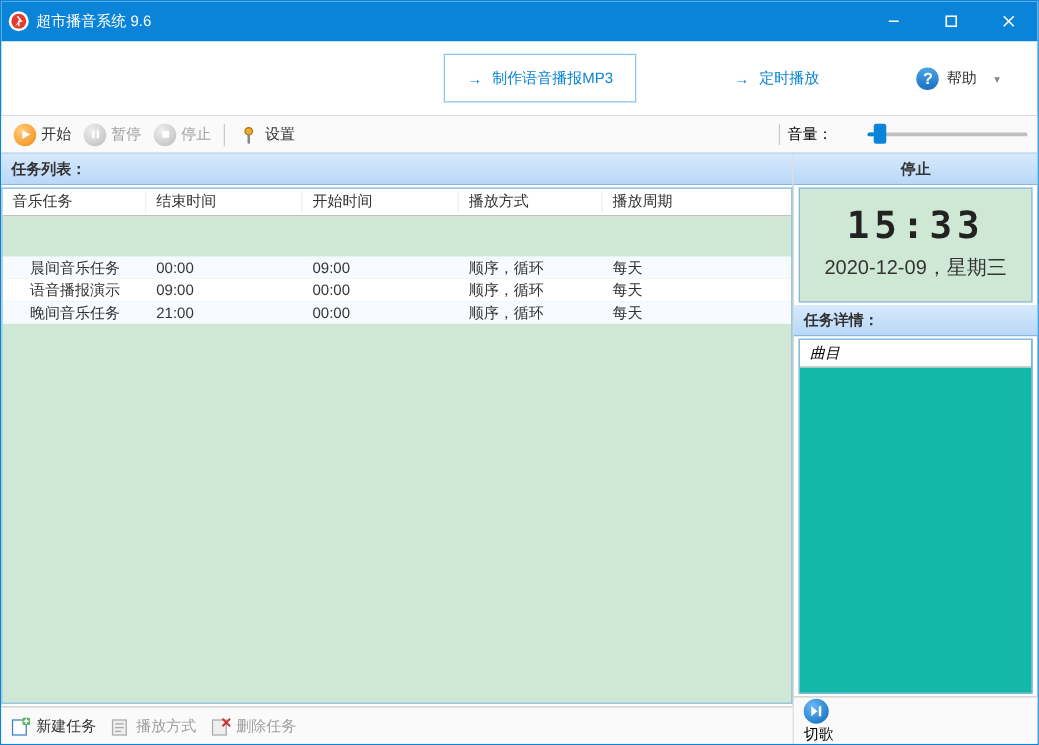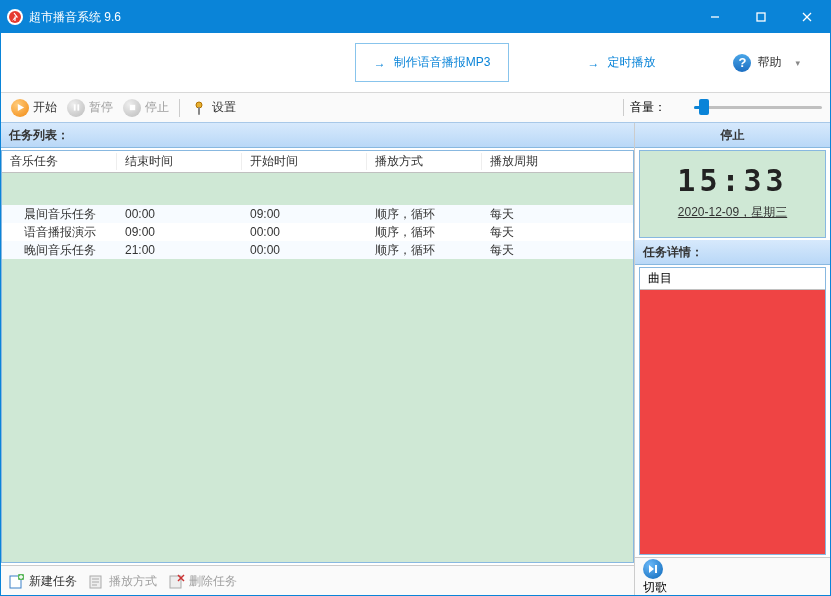--- a/index.html
+++ b/index.html
@@ -63,23 +63,23 @@
 .col4 { flex: 1; }
 
 .bottombar { height: 32px; display: flex; align-items: center; padding-left: 8px; gap: 12px; border-top: 1px solid #ccc; background: #fafafa; }
 .bottombar .tbtn { display: flex; align-items: center; gap: 4px; cursor: pointer; color: #333; }
 .bottombar .tbtn.disabled { color: #a0a0a0; cursor: default; }
 .bottombar .ticon { width: 16px; height: 16px; display: flex; align-items: center; justify-content: center; }
 
 
 .statuspanel { background: #cfe8d5; border: 1px solid #88b8e0; margin: 2px 4px; padding: 12px 0 16px 0; text-align: center; }
 .bigtime { font-size: 30px; font-weight: bold; letter-spacing: 4px; color: #222; font-family: Consolas, monospace; }
-.datestr { font-size: 12px; color: #333; margin-top: 6px; text-decoration: underline; }
-
-.detailpanel { flex: 1; background: #ef4444; border: 1px solid #88b8e0; margin: 2px 4px; overflow: hidden; }
+.datestr { font-size: 16px; color: #333; margin-top: 6px; }
+
+.detailpanel { flex: 1; background: #14b8a6; border: 1px solid #88b8e0; margin: 2px 4px; overflow: hidden; font-style: italic; }
 .detailpanel .dhead { background: #fff; border-bottom: 1px solid #c0c0c0; height: 22px; display: flex; align-items: center; padding: 0 8px; }
 
 .skipbar { height: 40px; display: flex; align-items: center; padding-left: 8px; gap: 6px; border-top: 1px solid #ccc; background: #fafafa; }
 .skipbar .sicon { width: 20px; height: 20px; border-radius: 50%; background: radial-gradient(circle at 35% 30%, #6ab8f8, #0a66b8); display: flex; align-items: center; justify-content: center; }
 .skipbar .sicon svg { width: 10px; height: 10px; fill: #fff; }
 </style>
 </head>
 <body>
 
 <div class="titlebar">

